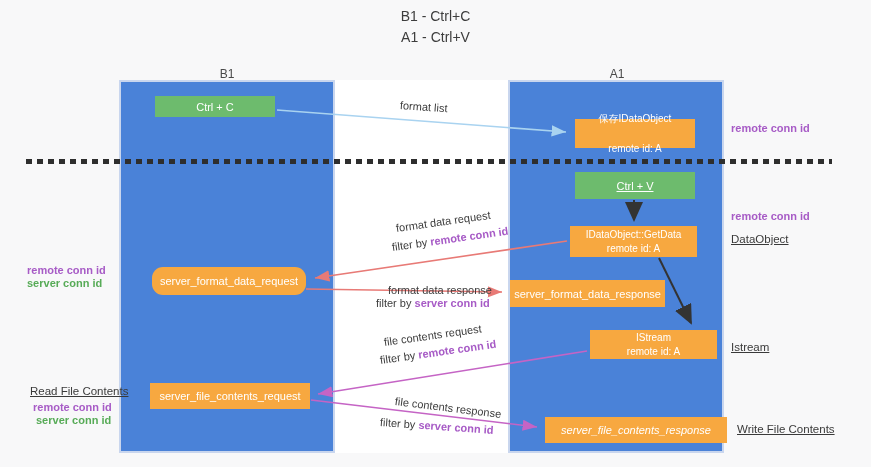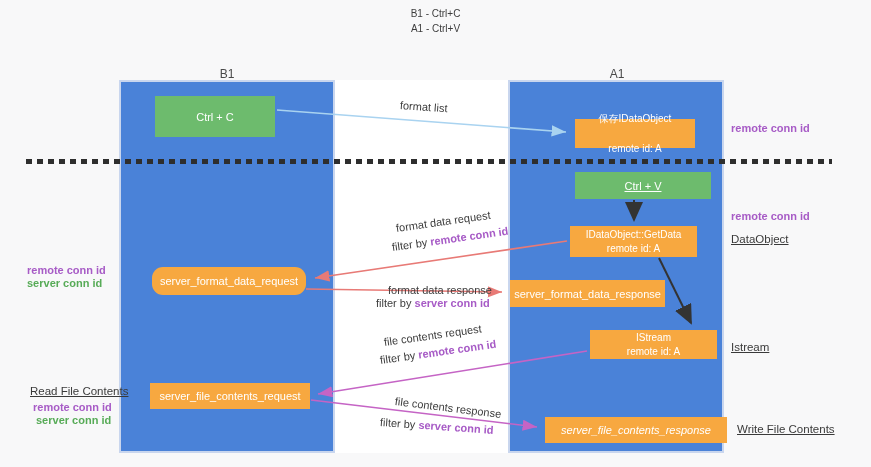--- a/index.html
+++ b/index.html
@@ -6,21 +6,21 @@
     --page-bg:#f8f8f9; --lane-blue:#4a82d8; --lane-border:#c9d6ee;
     --box-orange:#f7a840; --box-green:#6dbb6d;
     --arrow-red:#e87a76; --arrow-magenta:#c564c5; --arrow-blue:#a9d3f0; --arrow-black:#333333;
     --text-purple:#a75bc6; --text-green:#57ab57; --text-dark:#3d3d3d;
   }
   *{box-sizing:border-box; margin:0; padding:0;}
   body{font-family:"Liberation Sans", sans-serif; background:var(--page-bg);}
   .canvas{position:relative; width:871px; height:467px; background:var(--page-bg); overflow:hidden;}
 
   .title{position:absolute; left:0; top:6px; width:871px; text-align:center;
-         font-size:10px; line-height:1.5; color:var(--text-dark);}
+         font-size:14px; line-height:1.5; color:var(--text-dark);}
 
   .lane-header{position:absolute; width:140px; text-align:center; font-size:12px;
                line-height:1.35; color:#4a4a4a; white-space:pre-line;}
   .lane-header.left{left:157px; top:50px;}
   .lane-header.right{left:547px; top:50px;}
 
   .mid-strip{position:absolute; left:335px; top:80px; width:173px; height:373px; background:#ffffff;}
   .lane{position:absolute; top:80px; width:216px; height:373px;
         background:var(--lane-blue); border:2px solid var(--lane-border);}
   .lane.left{left:119px;}
@@ -29,23 +29,23 @@
   .dashed-sep{position:absolute; left:26px; top:159px; width:806px; height:5px;
               background:repeating-linear-gradient(90deg,#2e2e2e 0 6px,transparent 6px 11px);}
 
   .node{position:absolute; display:flex; flex-direction:column; align-items:center;
         justify-content:center; color:#fff; text-align:center;}
   .node.green{background:var(--box-green); font-size:11px;}
   .node.orange{background:var(--box-orange);}
   .node .l1,.node .l2{font-size:10px; line-height:1.35;}
   .node.single{font-size:11px;}
 
-  .n-ctrl-c{left:155px; top:96px;  width:120px; height:41px;}
+  .n-ctrl-c{left:155px; top:96px;  width:120px; height:21px;}
   .n-save  {left:575px; top:119px; width:120px; height:29px;gap:16px;}
-  .n-ctrl-v{left:575px; top:172px; width:136px; height:27px;text-decoration:underline;}
+  .n-ctrl-v{left:575px; top:172px; width:120px; height:27px;text-decoration:underline;}
   .n-getdata{left:570px; top:226px; width:127px; height:31px;}
   .n-fmt-req{left:152px; top:267px; width:154px; height:28px;border-radius:11px;}
   .n-fmt-res{left:510px; top:280px; width:155px; height:27px;}
   .n-istream{left:590px; top:330px; width:127px; height:29px;}
   .n-file-req{left:150px; top:383px; width:160px; height:26px;}
   .n-file-res{left:545px; top:417px; width:182px; height:26px;font-style:italic;}
 
   .arrows{position:absolute; left:0; top:0; pointer-events:none;}
 
   .lbl{position:absolute; font-size:11px; color:var(--text-dark); white-space:nowrap;}

